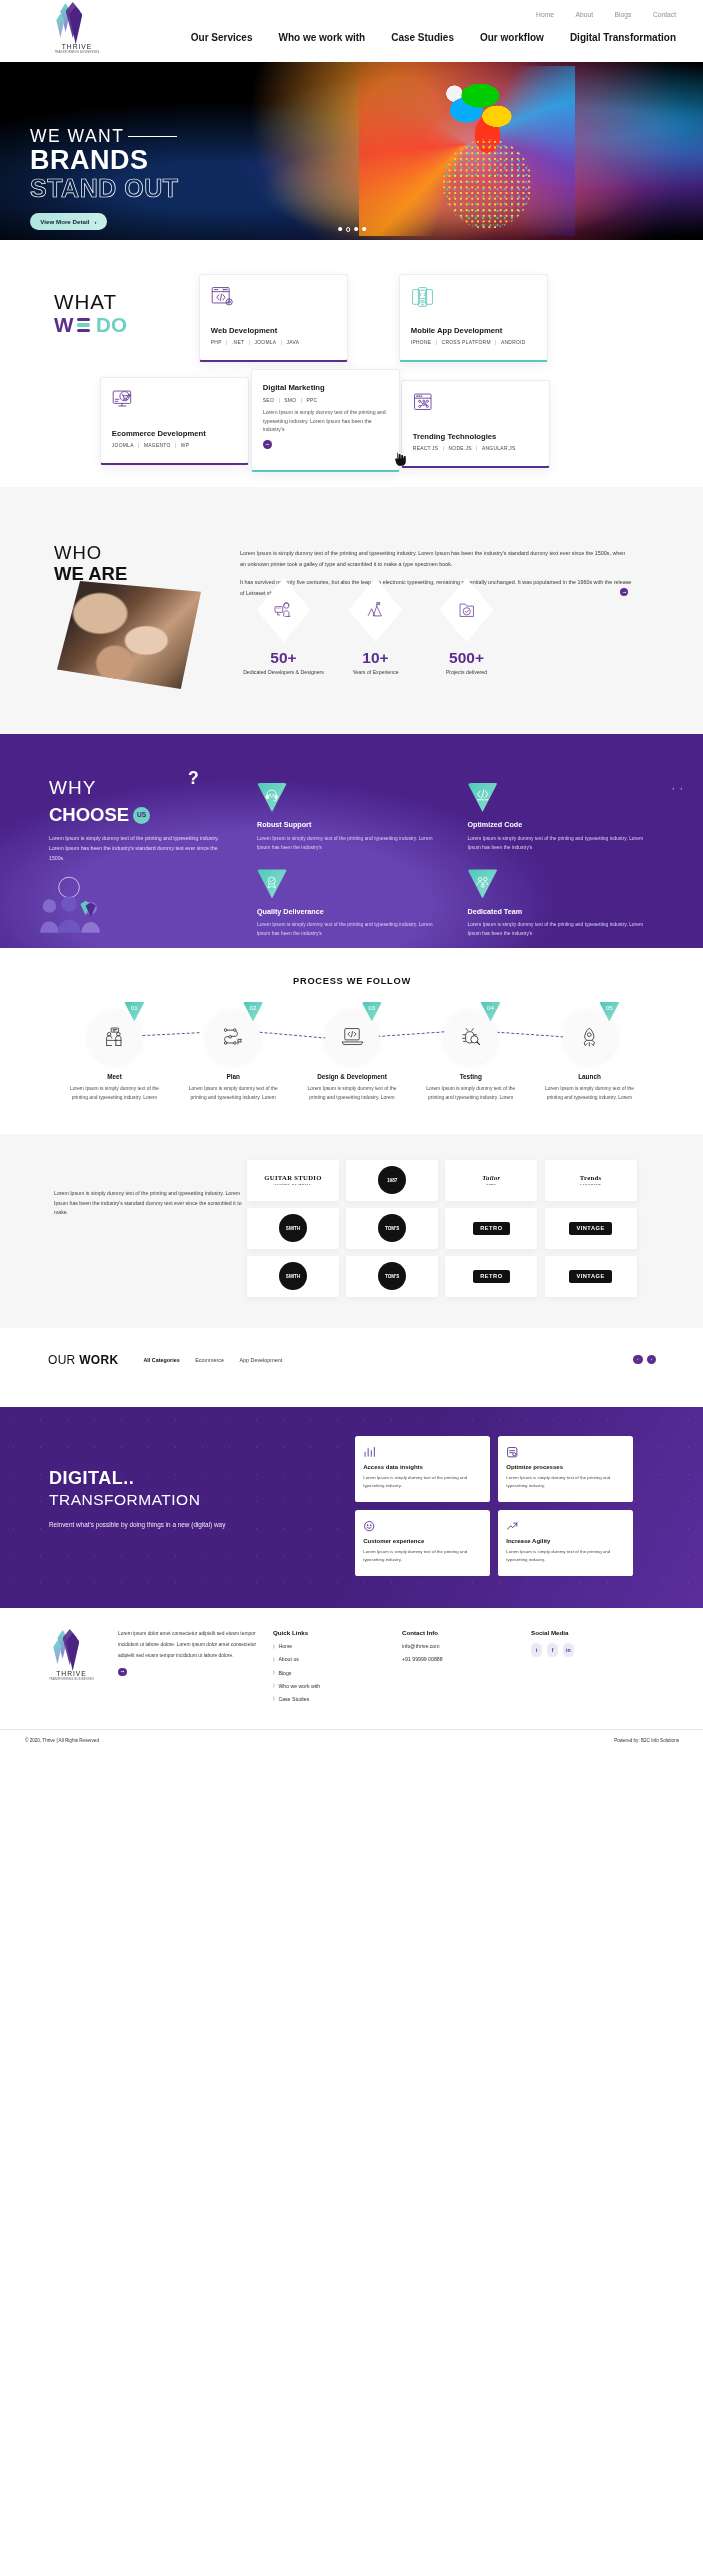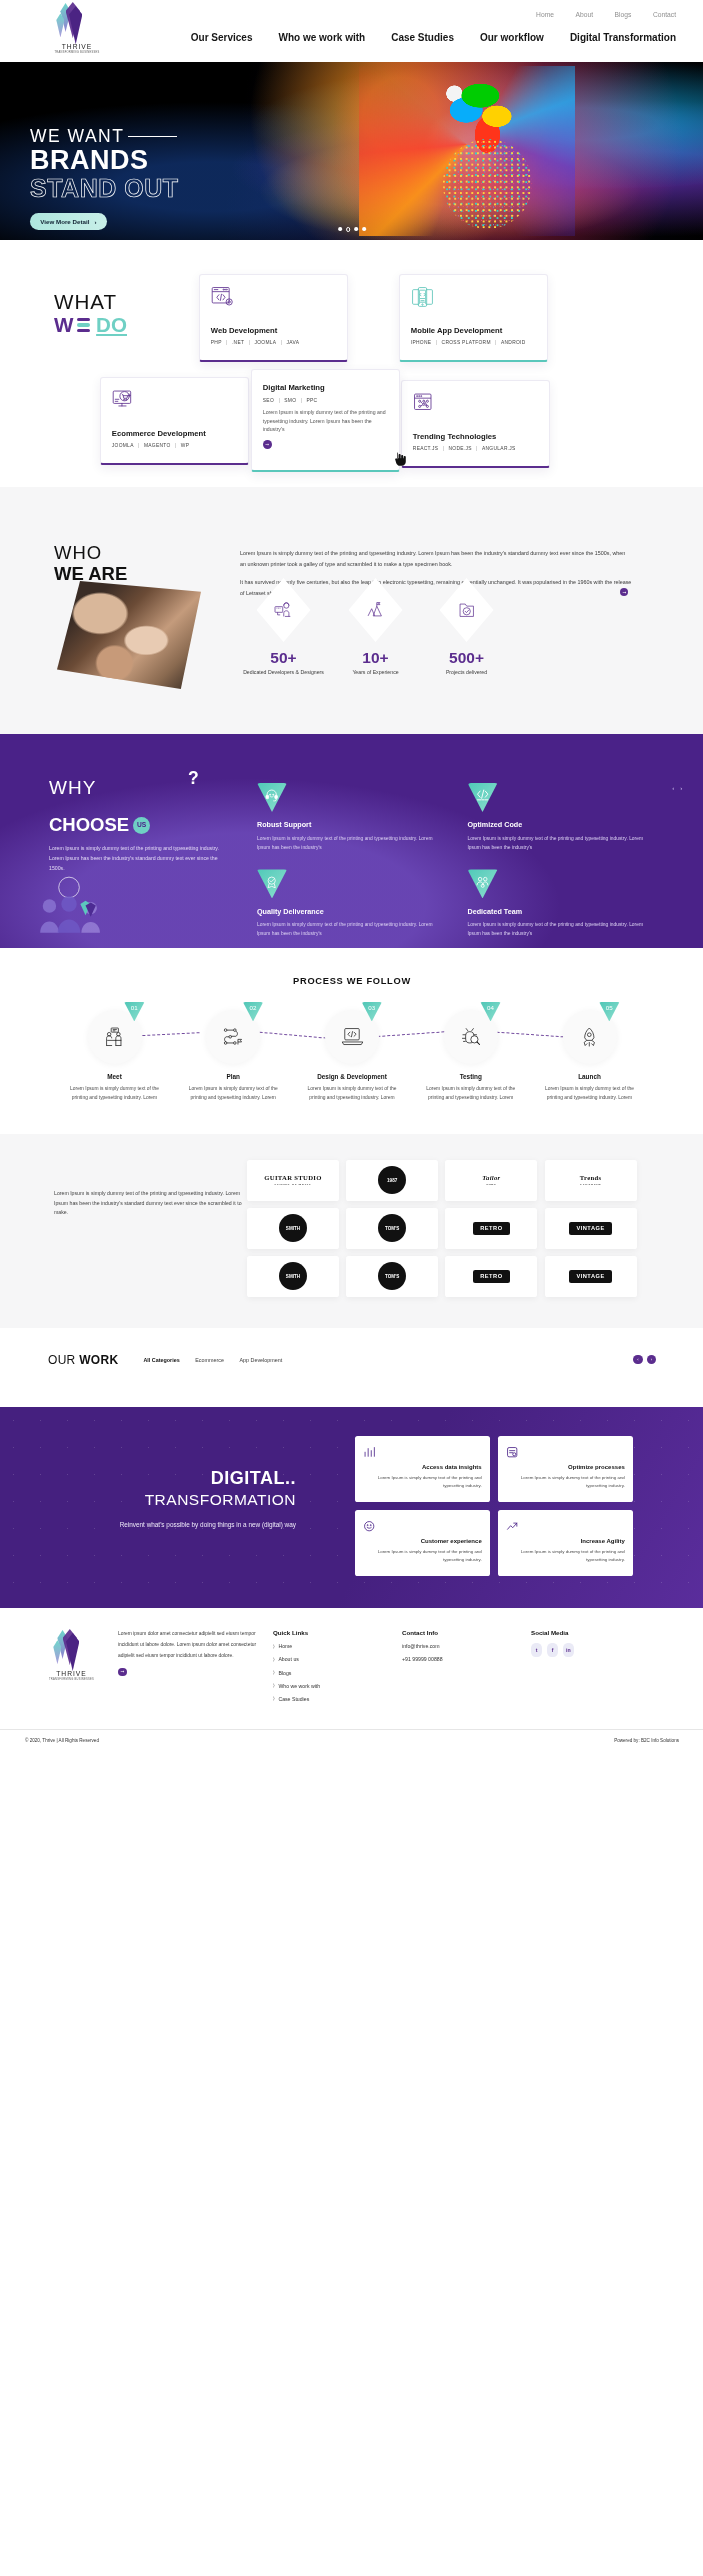--- a/index.html
+++ b/index.html
@@ -81,21 +81,21 @@
   .hero-dots i.ring { background:transparent; border:0.7px solid #fff; width:4.6px; height:4.6px;}
 
   
   .whatwedo { position:relative; padding:34px 0 41px; background:#fff; }
   .wwd-head { position:absolute; left:54px; top:52px; }
   .wwd-what { font-size:20.6px; font-weight:300; letter-spacing:1px; color:#121212; line-height:1;}
   .wwd-we { font-size:20.6px; font-weight:800; color:#5b2d8e; display:flex; align-items:center; gap:2.1px; line-height:1; margin-top:2.1px;}
   .wwd-we .eq { display:inline-flex; flex-direction:column; gap:2.1px; padding:0 1px;}
   .wwd-we .eq span { display:block; width:13.4px; height:3.6px; border-radius:2.1px; background:#5b2d8e;}
   .wwd-we .eq span.mid { background:#6fd0c4; }
-  .wwd-we .do { color:#6fd0c4; margin-left:3.1px;text-decoration:underline;}
+  .wwd-we .do { color:#6fd0c4; margin-left:3.1px;}
 
   .cards { position:relative; width:603px; margin:0 auto; }
   .card { position:absolute; background:#fff; border:0.5px solid #eceaf3; border-radius:3.1px;
           box-shadow:0 3.1px 10.3px rgba(40,20,80,.07); padding:11.3px 11.3px 9.3px; }
   .card .cico { height:24px; margin-bottom:15.5px; }
   .card h4 { font-size:7.7px; font-weight:600; color:#171717; margin-bottom:5.2px;}
   .tags { display:flex; font-size:4.9px; letter-spacing:0.3px; color:#444; }
   .tags span { padding:0 4.6px; border-left:0.5px solid #d8d8d8;}
   .tags span:first-child { padding-left:0; border-left:none;}
   .card.bar-p { border-bottom:2.1px solid #5b2d8e; }
@@ -144,21 +144,21 @@
       background-image:
         radial-gradient(rgba(255,255,255,.65) 0.5px, rgba(0,0,0,0) 0.7px),
         radial-gradient(rgba(255,255,255,.35) 0.5px, rgba(0,0,0,0) 0.7px);
       background-size:24px 24px, 38px 38px;
       background-position:0 0, 10.3px 15.5px;
   }
   .wc-glow { position:absolute; left:-10%; bottom:-40%; width:90%; height:120%;
       background:radial-gradient(ellipse at 50% 50%, rgba(140,110,230,.45) 0 40%, rgba(0,0,0,0) 70%); }
   .wc-left { position:absolute; left:49px; top:44px; width:170px; z-index:3;}
   .wc-why { font-size:19px; font-weight:300; color:#fff; letter-spacing:1px; line-height:1;}
-  .wc-choose { font-size:18.5px; font-weight:800; color:#fff; display:flex; align-items:center; line-height:1; margin-top:19px;}
+  .wc-choose { font-size:18.5px; font-weight:800; color:#fff; display:flex; align-items:center; line-height:1; margin-top:9px;}
   .wc-us { width:17.5px; height:17.5px; border-radius:50%; background:#6fd0c4; color:#4a2288; font-size:6.7px; font-weight:800;
            display:inline-flex; align-items:center; justify-content:center; margin-left:3.6px;}
   .wc-q { position:absolute; left:139px; top:-10.3px; font-size:17.5px; font-weight:800; color:#fff;}
   .wc-text { font-size:5.2px; line-height:1.9; color:#e2d9f5; margin-top:9.3px;}
   .wc-people { position:absolute; left:37px; bottom:9.3px; width:129px; height:67px; z-index:2; opacity:.95;}
   .wc-grid { position:absolute; left:257px; top:49px; width:392px; display:grid; grid-template-columns:1fr 1fr; gap:17.5px 29px; z-index:3;}
   .wc-item h5 { font-size:7.2px; font-weight:700; color:#fff; margin:8.2px 0 4.6px;}
   .wc-item p { font-size:4.9px; line-height:1.85; color:#ded4f4;}
   .tri { width:30px; height:29px; background:linear-gradient(135deg,#50c9b8,#8ee0cf);
          clip-path:polygon(0 0,100% 0,50% 100%); border-radius:3.1px; display:flex; justify-content:center; padding-top:6.2px;}
@@ -218,21 +218,21 @@
         radial-gradient(ellipse at 55% 28%, rgba(70,120,60,.9) 0 26%, rgba(0,0,0,0) 58%),
         radial-gradient(ellipse at 40% 62%, rgba(225,180,160,.9) 0 14%, rgba(0,0,0,0) 34%),
         linear-gradient(180deg,#243a1e 0 22%, #3f5c2c 48%, #7d9a5c 78%, #394f26 100%);
   }
   .ow-cap { position:absolute; left:12.4px; bottom:11.3px; color:#fff;}
   .ow-cap .t { font-size:10.8px; font-weight:700; line-height:1.25;}
   .ow-cap .s { font-size:4.6px; margin-top:3.6px; opacity:.92;}
   .ow-cap .s::before { content:"— "; }
 
   
-  .digital { position:relative; background:linear-gradient(120deg,#45207f 0 55%, #5a2d9c 100%); padding:29px 0 32px; overflow:hidden;text-align:right;}
+  .digital { position:relative; background:linear-gradient(120deg,#45207f 0 55%, #5a2d9c 100%); padding:29px 0 32px; overflow:hidden;}
   .dg-net { position:absolute; inset:0; opacity:.22;
       background-image: radial-gradient(rgba(255,255,255,.7) 0.5px, rgba(0,0,0,0) 0.7px);
       background-size:27px 27px;}
   .dg-left { position:absolute; left:49px; top:61px; width:247px; z-index:3;}
   .dg-h1 { font-size:18px; font-weight:800; color:#fff; letter-spacing:0.5px;}
   .dg-h2 { font-size:15.5px; font-weight:300; color:#fff; letter-spacing:0.5px; margin-top:2.1px;}
   .dg-sub { font-size:6.4px; color:#efeaf9; line-height:1.75; margin-top:9.3px;}
   .dg-grid { margin-left:355px; width:278px; display:grid; grid-template-columns:1fr 1fr; gap:8.2px; position:relative; z-index:3;}
   .dg-card { background:#fff; border-radius:2.6px; padding:9.3px 8.2px 10.3px; min-height:66px;}
   .dg-card .ic { height:13.4px; margin-bottom:5.2px; color:#4a2288;}

